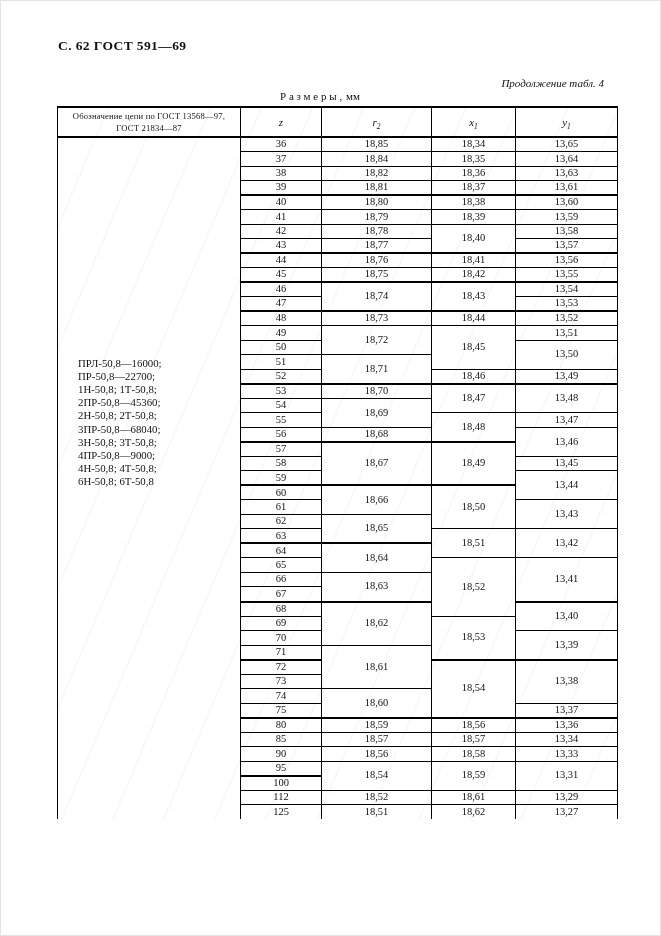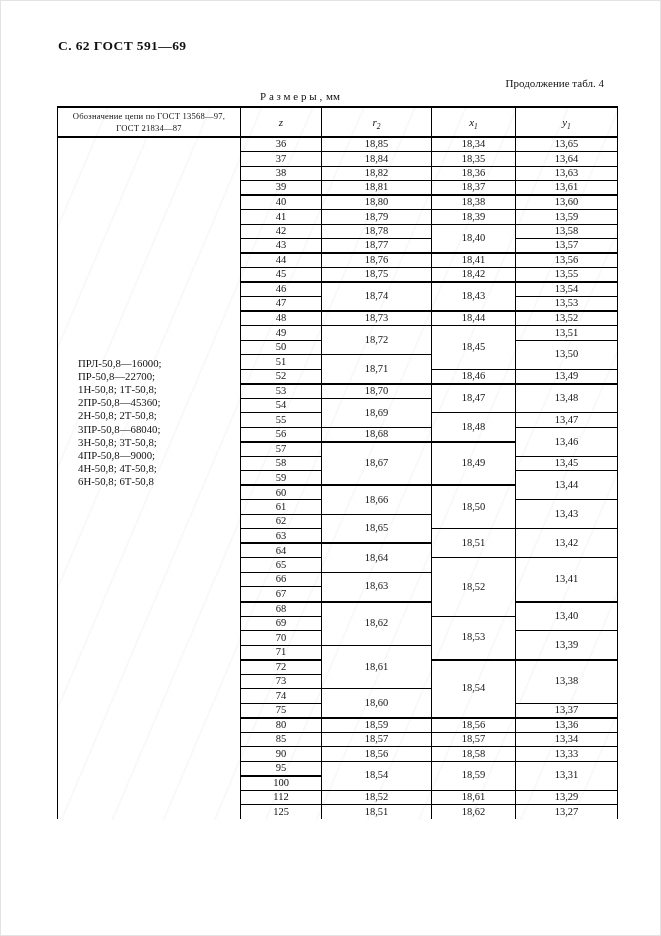--- a/index.html
+++ b/index.html
@@ -7,23 +7,23 @@
     width:661px;height:936px;position:relative;background:#fff;overflow:hidden;
     font-family:"Liberation Serif","DejaVu Serif",serif;color:#121212;
     box-shadow:inset 0 0 0 1px #e3e3e3;
   }
   .doc-header{
     position:absolute;left:58px;top:38px;
     font-size:13.5px;font-weight:bold;letter-spacing:.4px;white-space:nowrap;
   }
   .continuation{
     position:absolute;right:57px;top:77px;
-    font-size:11px;white-space:nowrap;
-  }
-  .caption{position:absolute;left:0;top:90px;width:600px;text-align:center;font-size:11px;white-space:nowrap;}
+    font-size:11px;font-style:italic;white-space:nowrap;
+  }
+  .caption{position:absolute;left:0;top:90px;width:600px;text-align:center;font-size:11px;white-space:nowrap;padding-left:20px;}
   .caption .word{letter-spacing:2.8px;}
   .caption .unit{margin-left:1px;}
 
   .table-wrap{position:absolute;left:57px;top:106px;width:560px;}
   table{
     border-collapse:collapse;table-layout:fixed;width:560px;
     border-top:2px solid #000;border-left:1px solid #000;border-right:1px solid #000;
   }
   thead th{
     border:1px solid #000;border-bottom:2px solid #000;

